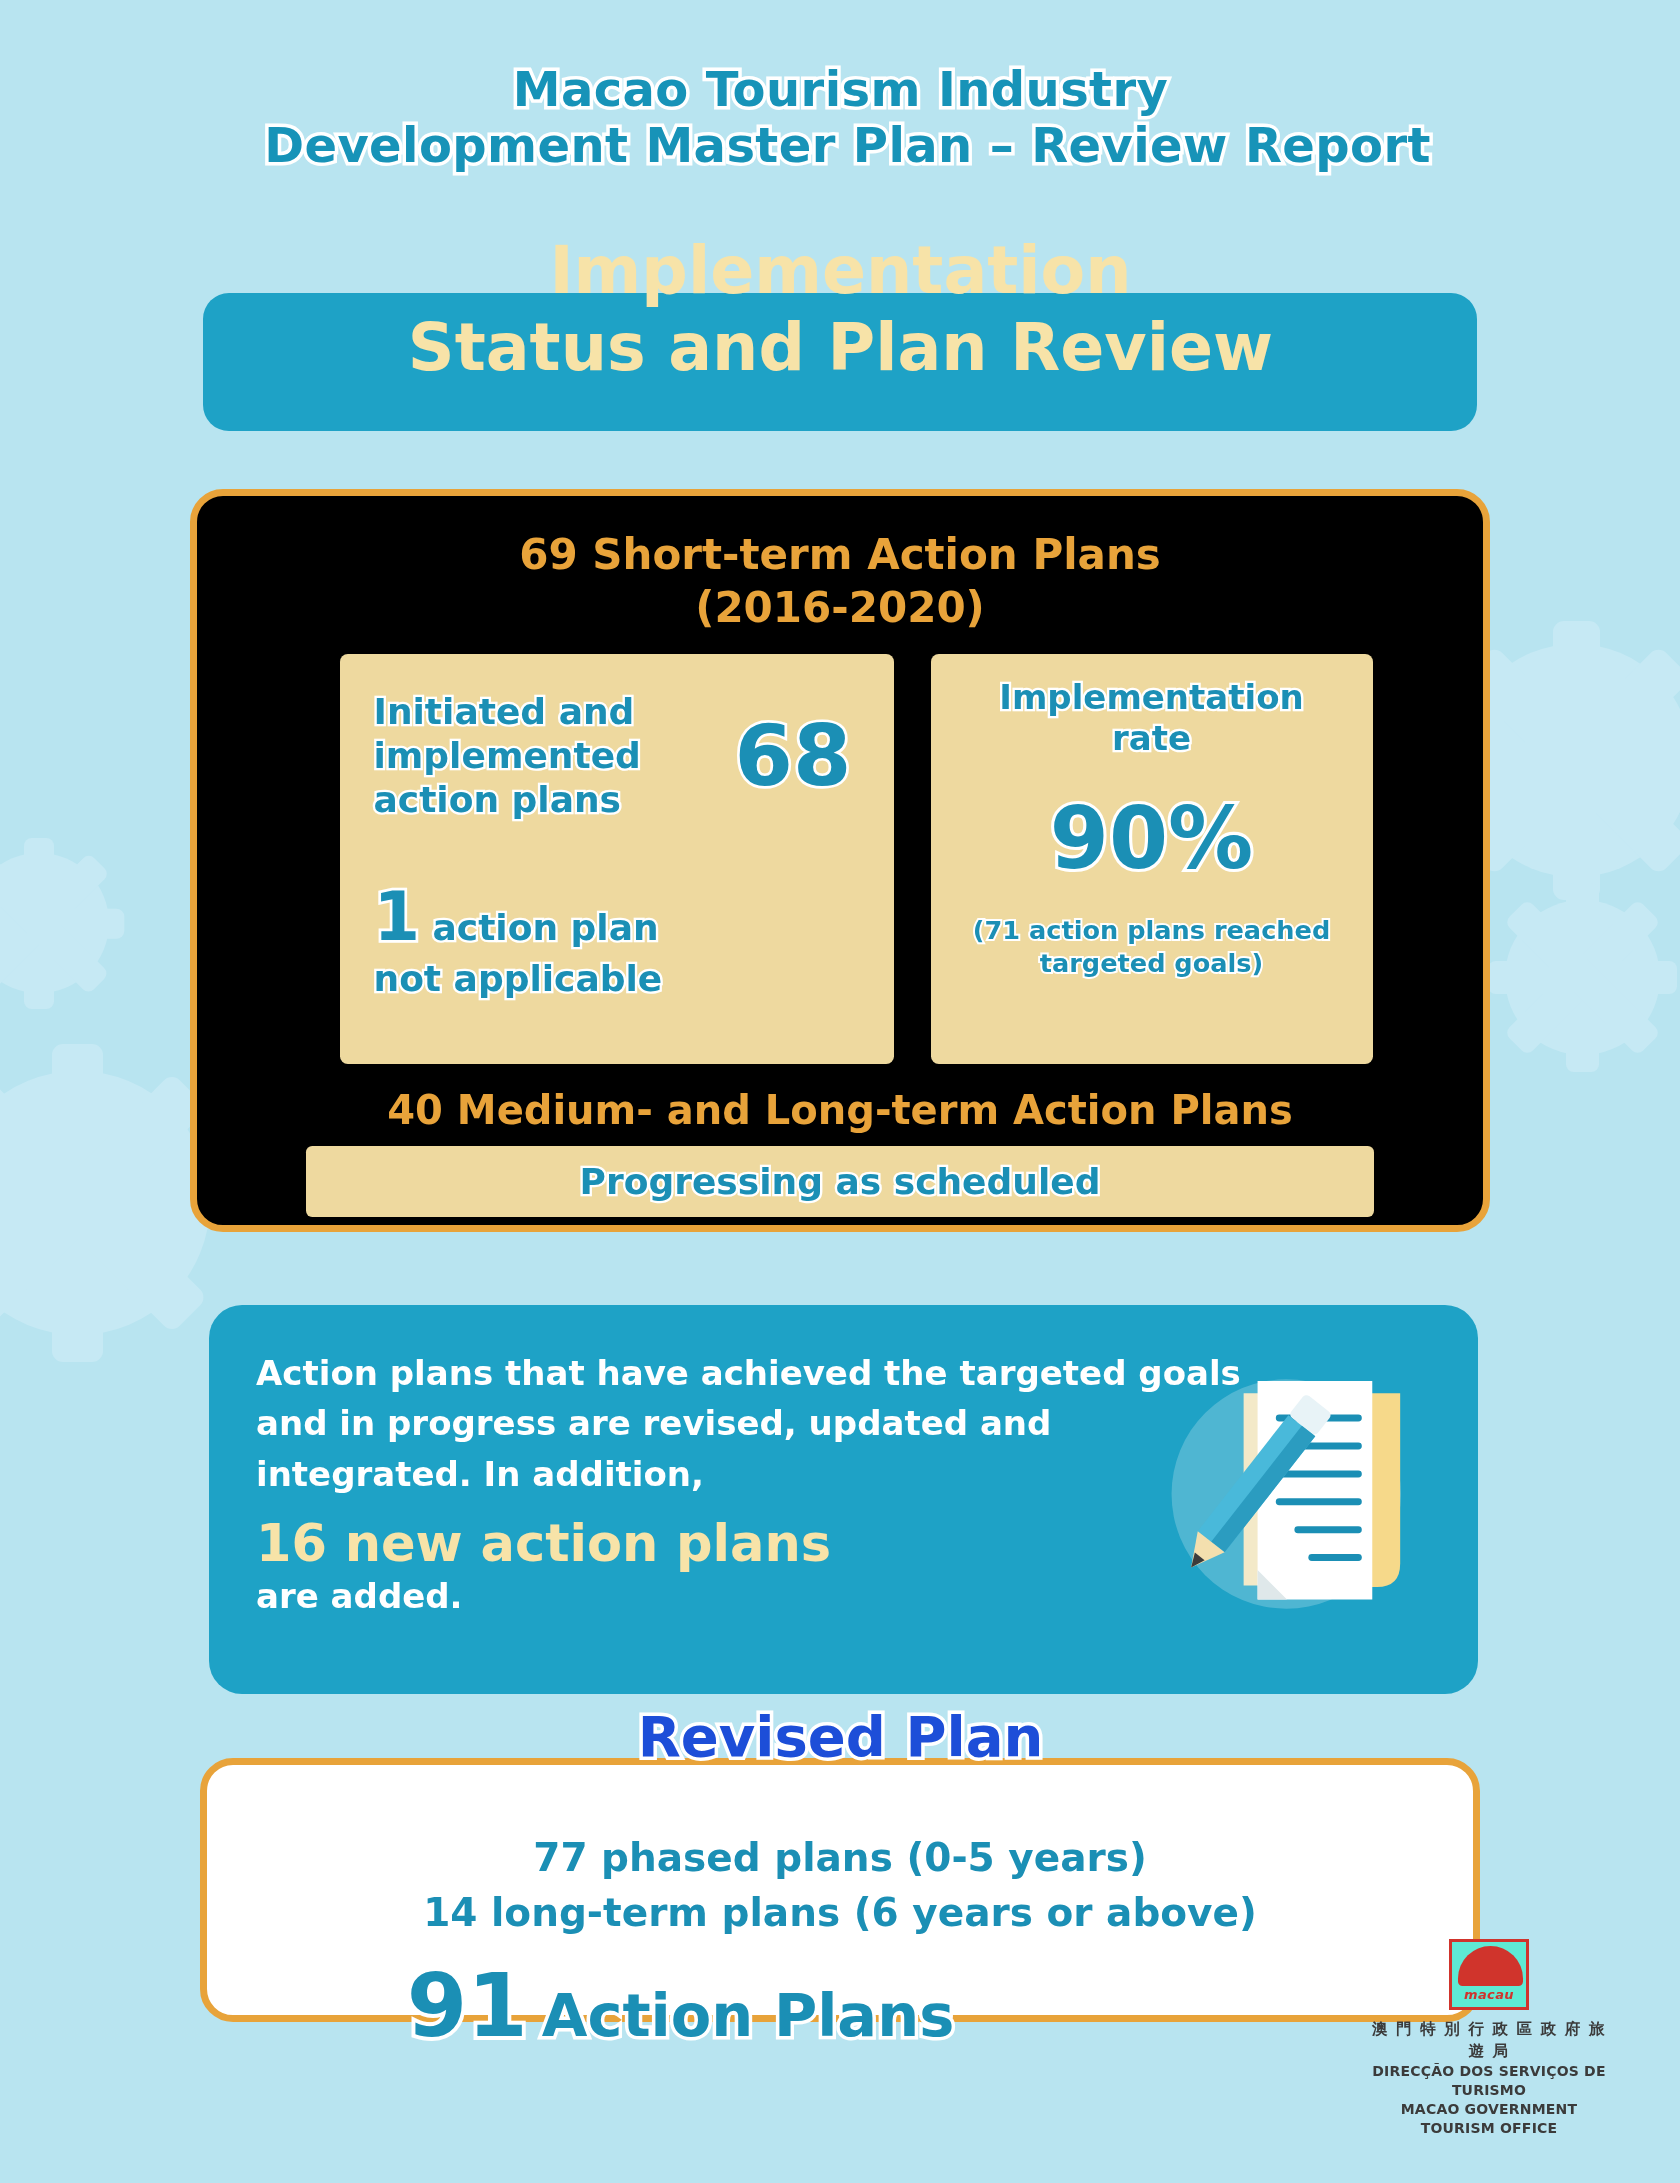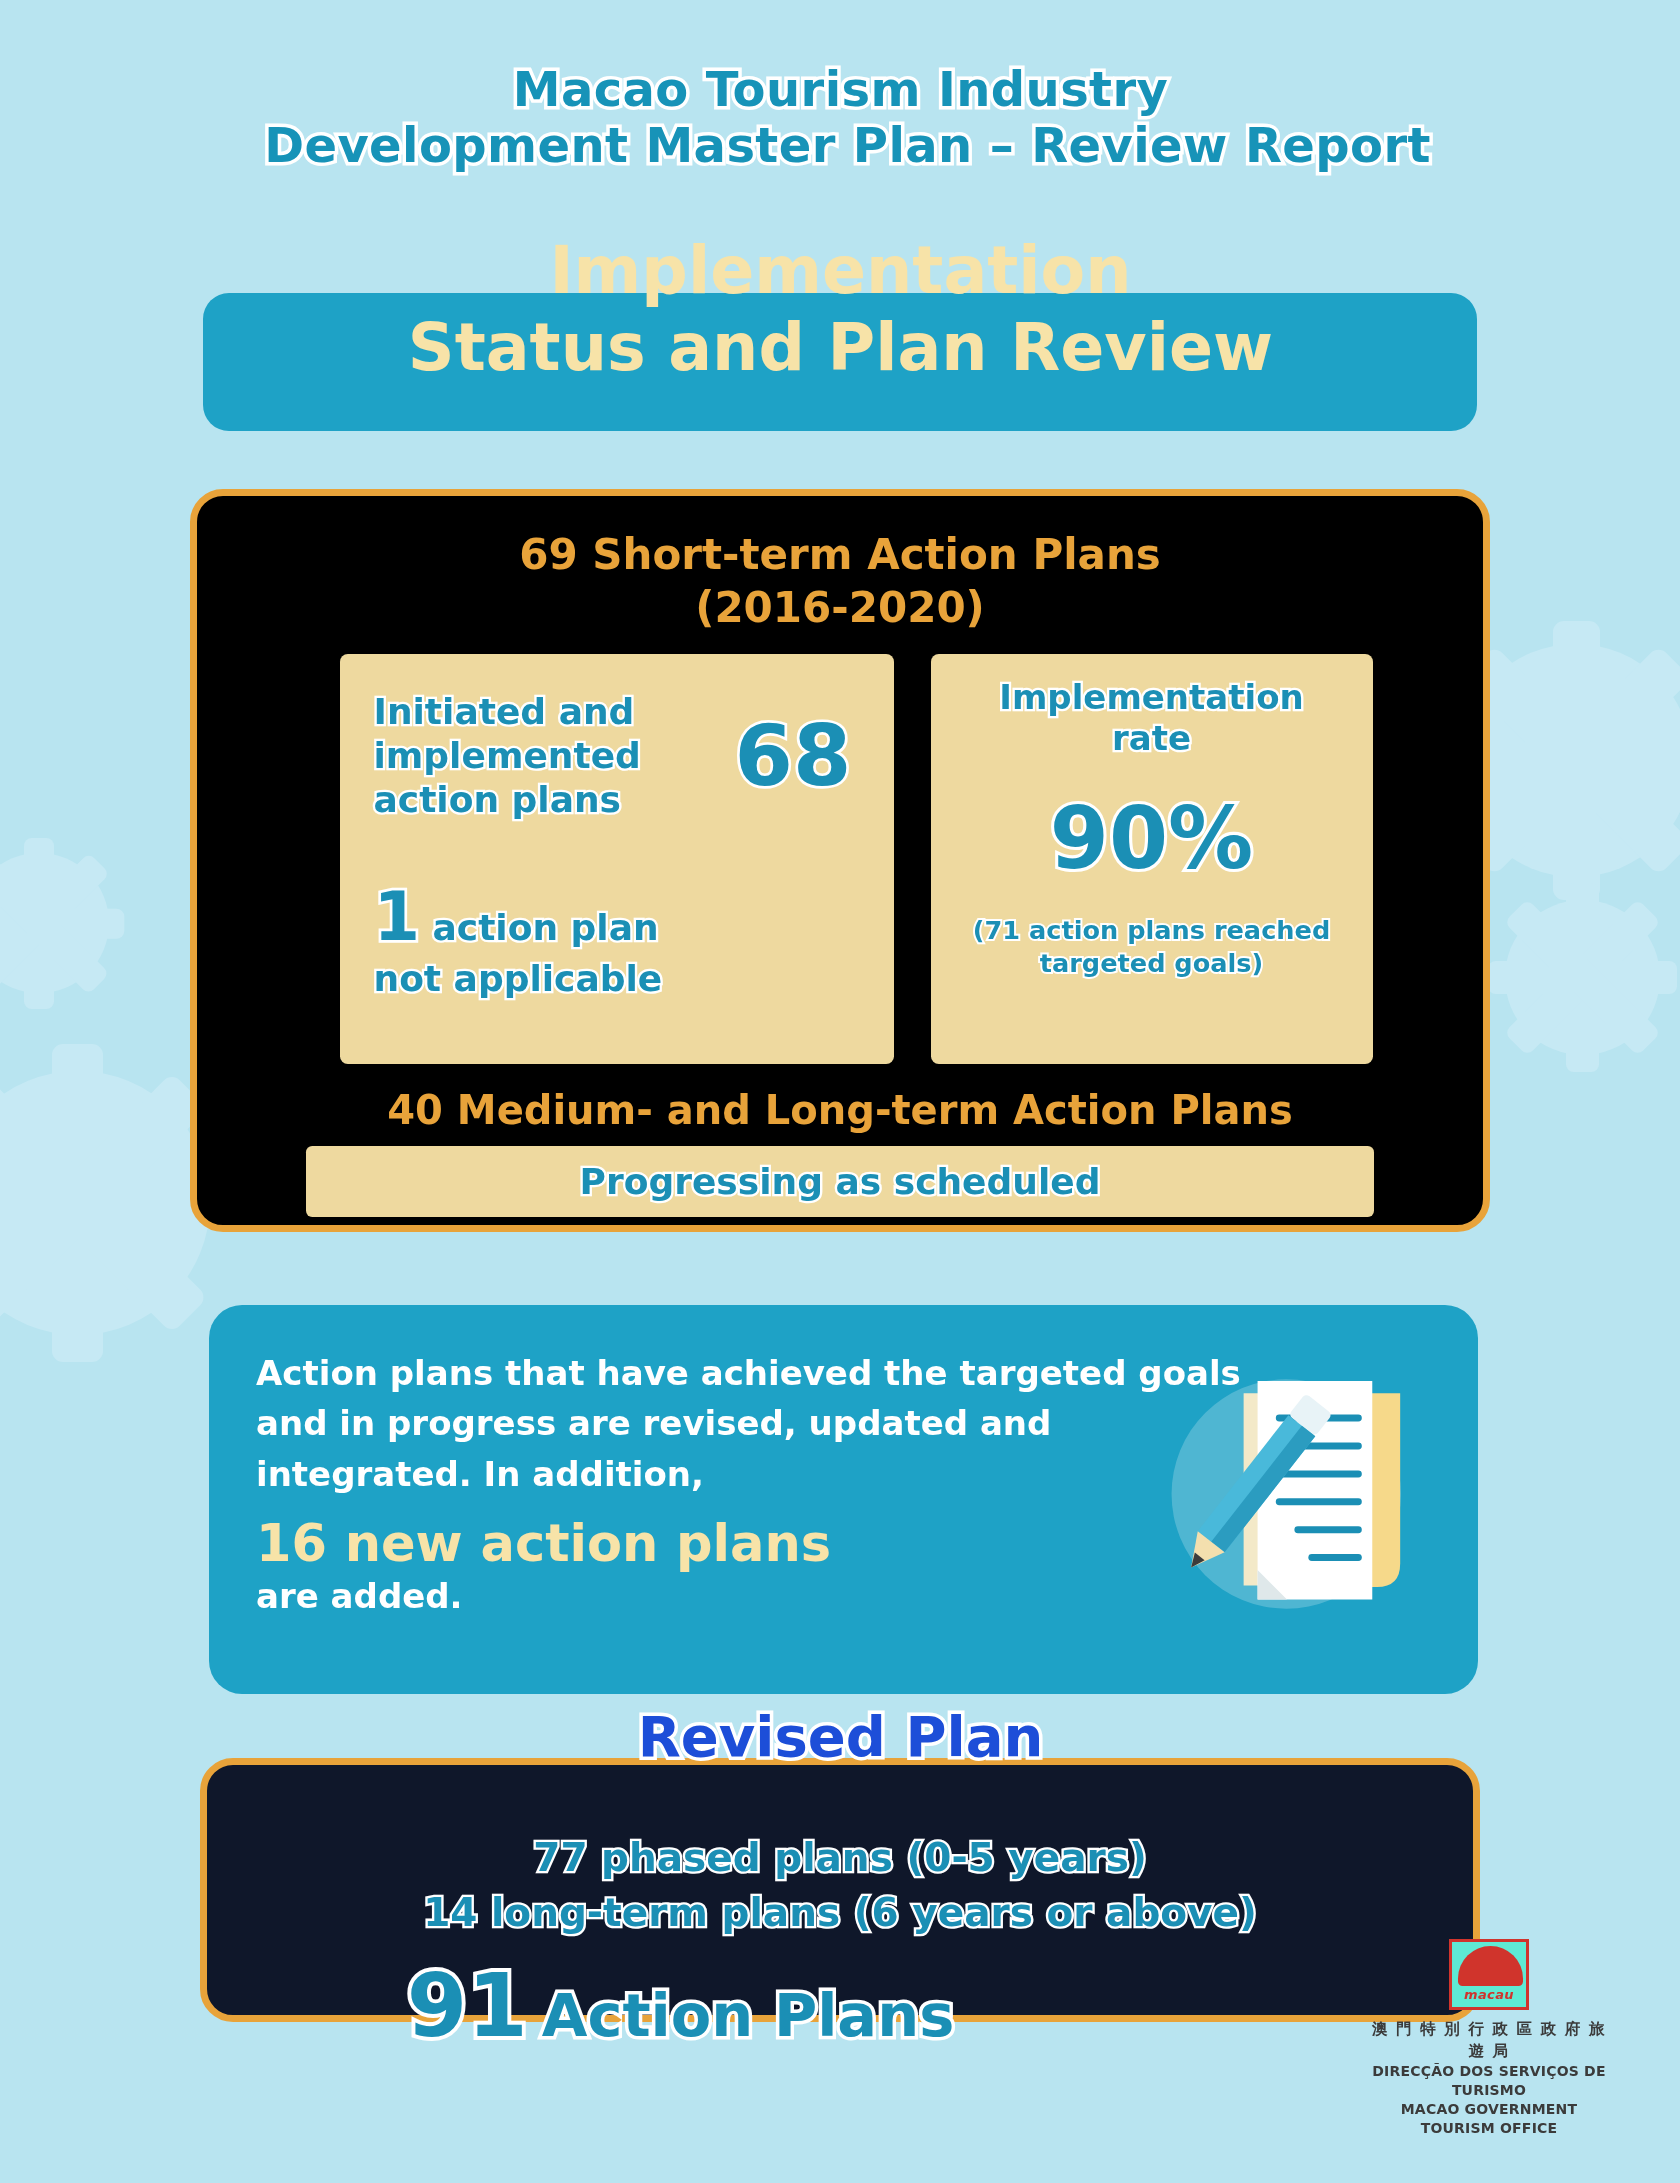--- a/index.html
+++ b/index.html
@@ -292,21 +292,21 @@
     -webkit-text-stroke: 7px #ffffff;
     paint-order: stroke fill;
     z-index: 4;
   }
   .card-revised {
     position: absolute;
     top: 1758px;
     left: 200px;
     width: 1280px;
     height: 264px;
-    background: #0f172a;
+    background: #ffffff;
     border: 7.8px solid #e8a33a;
     border-radius: 33px;
     box-sizing: border-box;
     padding-top: 65px;
     text-align: center;
   }
   .rev-line {
     font-weight: bold;
     font-size: 39px;
     line-height: 1.42;

